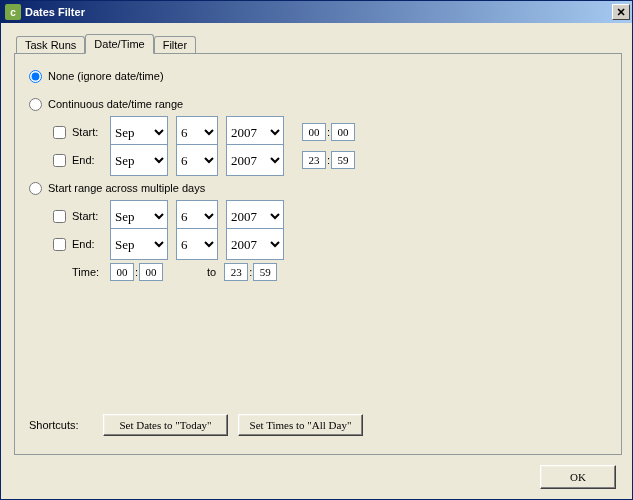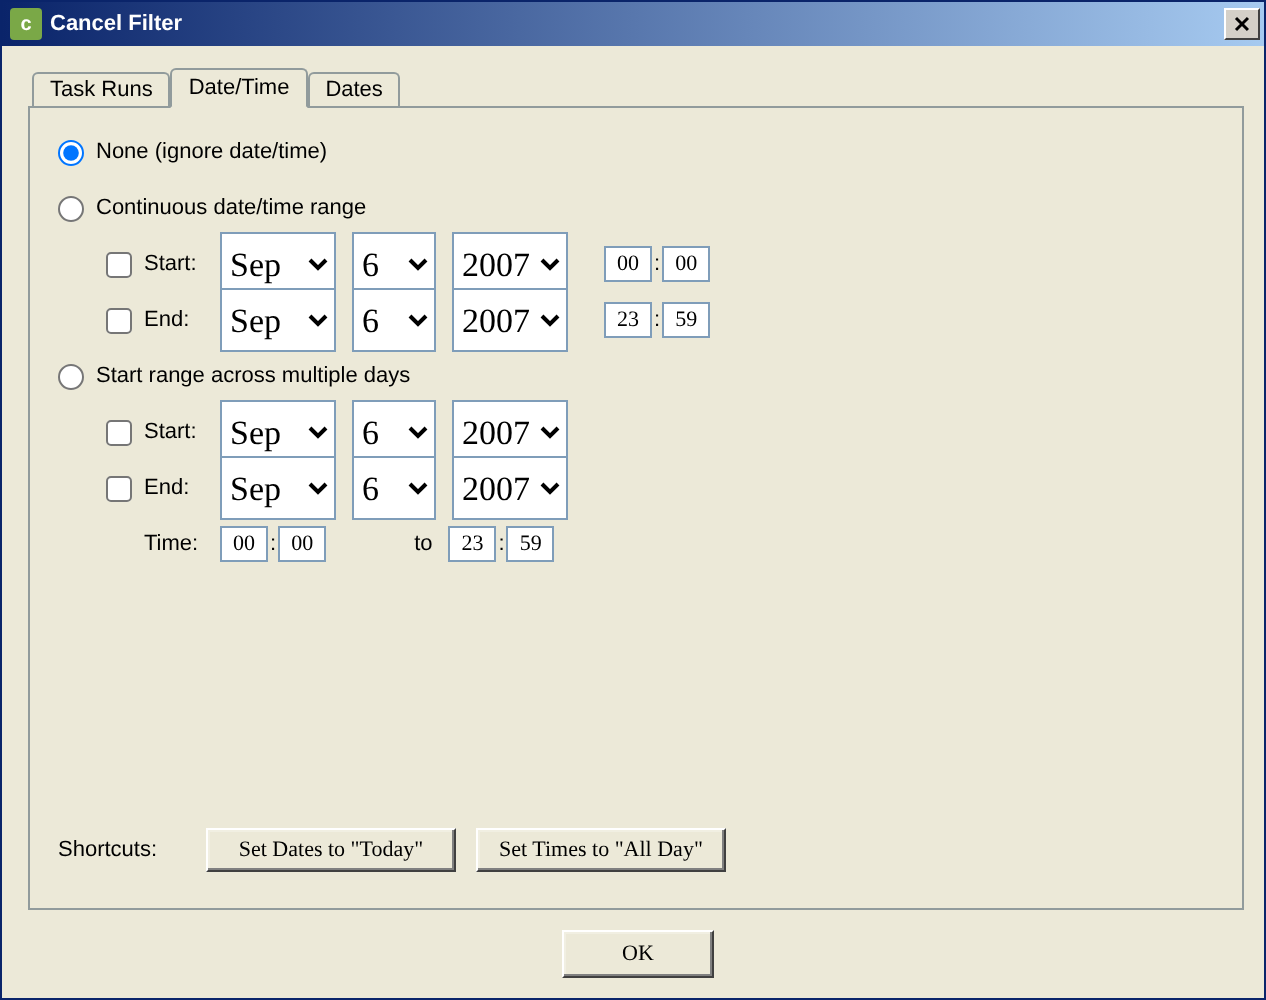--- a/index.html
+++ b/index.html
@@ -108,21 +108,21 @@
     height: 20px;
   }
   .radio-row input[type=radio] { margin: 0 6px 0 0; }
   .indent1 { padding-left: 24px; }
   .check-row input[type=checkbox] { margin: 0 6px 0 0; }
   .label-col {
     display: inline-block;
   }
   .sel {
     height: 32px;
-    font-size: 17px;
+    font-size: 13px;
     font-family: Tahoma;
     border: 1px solid #7f9db9;
     background: #fff;
     vertical-align: middle;
   }
   .sel-month { width: 58px; margin-right: 8px; }
   .sel-day { width: 42px; margin-right: 8px; }
   .sel-year { width: 58px; }
   .time-box {
     width: 24px;
@@ -149,46 +149,46 @@
   .btn-wide { min-width: 125px; }
   .btn-action { width: 76px; height: 24px; }
   .shortcut-row {
     margin-top: auto;
     display: flex;
     align-items: center;
     padding-bottom: 6px;
   }
   .bottom-row {
     display: flex;
-    justify-content: center;
+    justify-content: flex-end;
     padding: 10px 6px 0 0;
   }
   .bottom-row .btn { margin-left: 8px; }
   .gap { display:inline-block; }
 </style>
 </head>
 <body>
 
 <div class="window">
 
   <div class="titlebar">
     <span class="title-icon">
         <span>c</span>
       </span>
-    <span>Cancel Filter</span>
+    <span>Dates Filter</span>
     <span class="spacer"></span>
     <span class="title-close">✕</span>
   </div>
 
   <div class="client">
 
     <div class="tab-strip">
       <div class="tab inactive"><span>Task Runs</span></div>
       <div class="tab active"><span>Date/Time</span></div>
-      <div class="tab inactive"><span>Dates</span></div>
+      <div class="tab inactive"><span>Filter</span></div>
     </div>
 
     <div class="tab-panel">
 
       <div class="radio-row">
         <input type="radio" name="mode" checked="" style="">
         <span>None (ignore date/time)</span>
       </div>
 
       <div class="radio-row">

